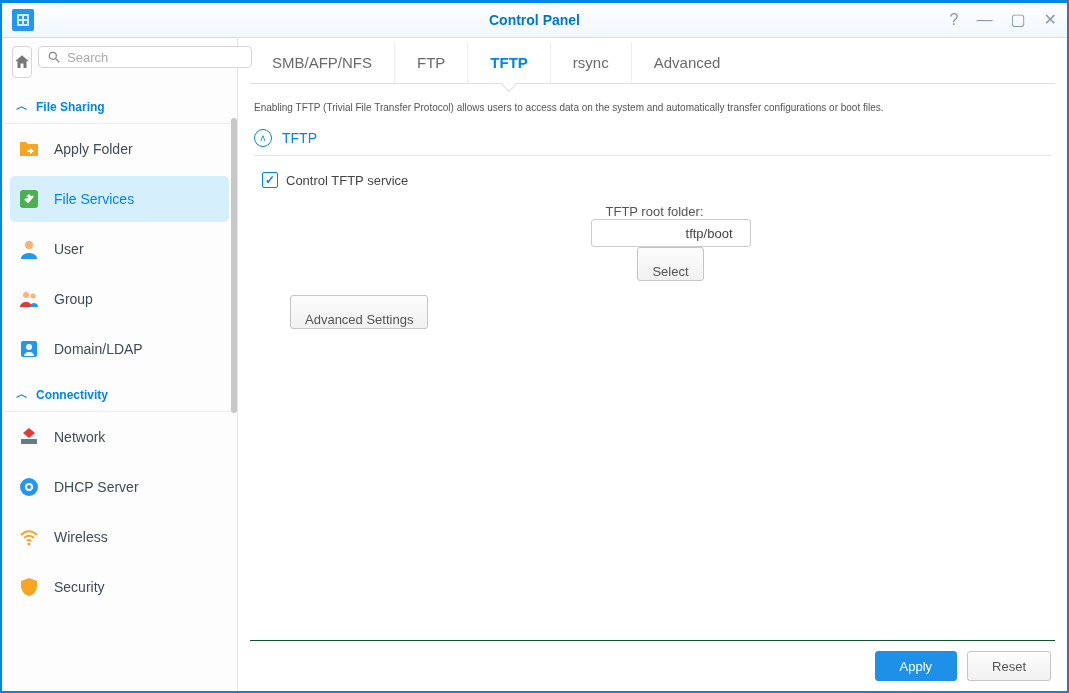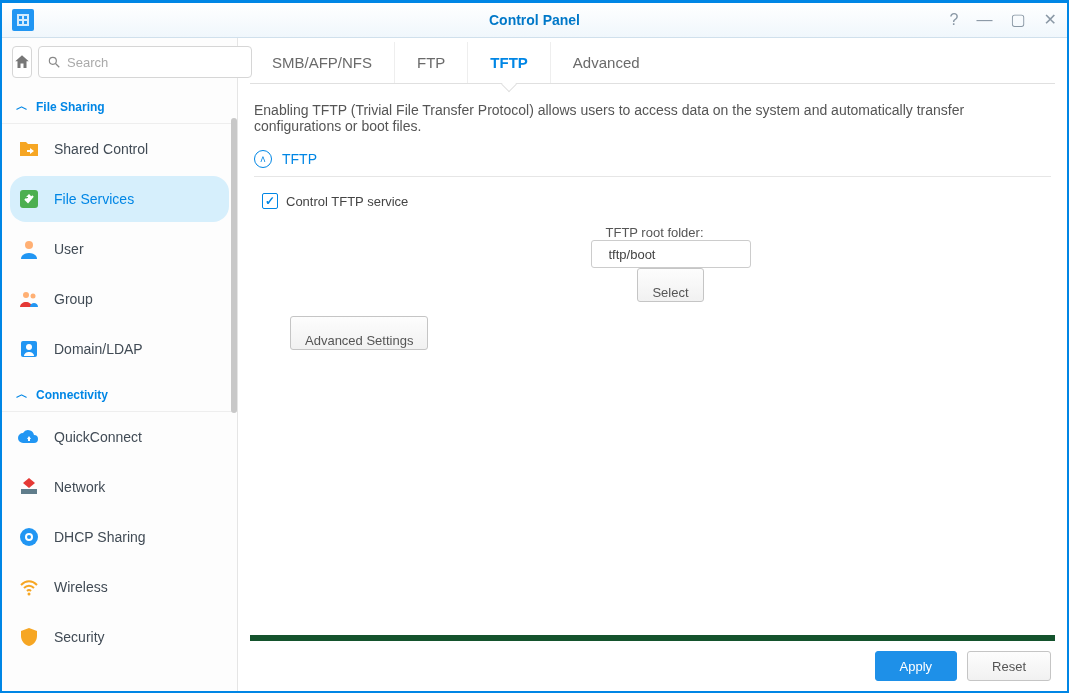--- a/index.html
+++ b/index.html
@@ -84,21 +84,21 @@
 .home-btn {
   width: 36px; height: 32px;
   border: 1px solid #d6d6d6;
   border-radius: 4px;
   background: #fff;
   display: flex; align-items: center; justify-content: center;
   cursor: pointer;
 }
 .search-box {
   flex: 1;
-  height: 32px;
+  height: 22px;
   border: 1px solid #d6d6d6;
   border-radius: 4px;
   display: flex;
   align-items: center;
   padding: 8px 8px;
   background: #fff;
   gap: 6px;
 }
 .search-box input {
   border: none;
@@ -133,21 +133,21 @@
   cursor: pointer;
   color: #414B55;
   font-size: 14px;
 }
 .nav-item .ic {
   width: 26px; height: 26px;
   display: flex; align-items: center; justify-content: center;
 }
 .nav-item.active {
   background: #D6EFFC;
-  border-radius: 16px;
+  border-radius: 5px;
   margin: 2px 8px;
   padding: 10px 6px;
   color: #0086E5;
 }
 .nav-item.active .label { color: #0086E5; }
 
 .main {
   flex: 1;
   display: flex;
   flex-direction: column;
@@ -184,21 +184,21 @@
   border-bottom: 1px solid #e0e0e0;
 }
 
 .content {
   flex: 1;
   padding: 18px 4px 4px 4px;
   overflow: auto;
 }
 .desc {
   color: #555;
-  font-size: 14px;
+  font-size: 10px;
   margin-bottom: 16px;
 }
 
 .collapsible {
   display: flex;
   align-items: center;
   gap: 10px;
   color: #0086E5;
   border-bottom: 1px solid #e6e6e6;
   padding-bottom: 8px;
@@ -240,40 +240,41 @@
 }
 .field-row .lbl { width: 130px; color: #555; }
 .text-input {
   width: 160px;
   height: 28px;
   border: 1px solid #ccc;
   border-radius: 3px;
   padding: 0 17px;
   font-size: 13px;
   color: #444;
+  text-align: right;
 }
 .btn {
   height: 28px;
   padding: 16px 14px;
   border: 1px solid #c5c5c5;
   border-radius: 3px;
   background: linear-gradient(#fdfdfd,#f1f1f1);
   color: #555;
   cursor: pointer;
   font-size: 13px;
 }
 .btn.primary {
   background: #1E90E8;
   border-color: #1E90E8;
   color: #fff;
 }
 .adv-row { margin-top: 14px; padding-left: 28px; }
 
 .footer {
-  border-top: 6px solid #14532d;
+  border-top: 1px solid #14532d;
   padding: 10px 4px;
   display: flex;
   justify-content: flex-end;
   gap: 10px;
 }
 .footer .btn { height: 30px; padding: 0 24px; }
 
 svg { display: block; }
 </style>
 </head>
@@ -320,21 +321,21 @@
       <span>File Sharing</span>
     </div>
 
     <div class="nav-item">
       <span class="ic">
           <svg width="24" height="24" viewBox="0 0 24 24">
             <path fill="#F6A623" d="M3 5h6l2 2h10v12H3z"></path>
             <path fill="#fff" d="M13 11l4 3-4 3v-2h-3v-2h3z"></path>
           </svg>
         </span>
-      <span class="label">Shared Control</span>
+      <span class="label">Apply Folder</span>
     </div>
 
     <div class="nav-item active">
       <span class="ic">
           <svg width="24" height="24" viewBox="0 0 24 24">
             <rect x="3" y="3" width="18" height="18" rx="3" fill="#4CAF50"></rect>
             <path fill="#fff" d="M8 12l3 3 5-6" stroke="#fff" stroke-width="2"></path>
             <path fill="#fff" d="M12 7l3 3h-2v4h-2v-4H9z"></path>
           </svg>
         </span>
@@ -372,50 +373,41 @@
           </svg>
         </span>
       <span class="label">Domain/LDAP</span>
     </div>
 
     <div class="section-header">
       <span class="chev">︿</span>
       <span>Connectivity</span>
     </div>
 
-    <div class="nav-item">
-      <span class="ic">
-          <svg width="24" height="24" viewBox="0 0 24 24">
-            <path fill="#2196F3" d="M6 18a5 5 0 010-10 6 6 0 0111 2 4 4 0 010 8z"></path>
-            <path fill="#fff" d="M10 14l2-3 2 3h-1v2h-2v-2z"></path>
-          </svg>
-        </span>
-      <span class="label">QuickConnect</span>
-    </div>
 
 
     <div class="nav-item">
       <span class="ic">
           <svg width="24" height="24" viewBox="0 0 24 24">
             <path fill="#E53935" d="M12 3l6 5-6 5-6-5z"></path>
             <rect x="4" y="14" width="16" height="5" fill="#607D8B"></rect>
           </svg>
         </span>
       <span class="label">Network</span>
     </div>
 
     <div class="nav-item">
       <span class="ic">
           <svg width="24" height="24" viewBox="0 0 24 24">
             <circle cx="12" cy="12" r="9" fill="#2196F3"></circle>
             <circle cx="12" cy="12" r="4" fill="#fff"></circle>
             <circle cx="12" cy="12" r="2" fill="#2196F3"></circle>
           </svg>
         </span>
-      <span class="label">DHCP Sharing</span>
+      <span class="label">DHCP Server</span>
     </div>
 
     <div class="nav-item">
       <span class="ic">
           <svg width="24" height="24" viewBox="0 0 24 24">
             <path fill="none" stroke="#F6A623" stroke-width="2" d="M4 10c5-5 11-5 16 0M7 13c3-3 7-3 10 0M10 16c1.2-1.2 2.8-1.2 4 0"></path>
             <circle cx="12" cy="19" r="1.5" fill="#F6A623"></circle>
           </svg>
         </span>
       <span class="label">Wireless</span>
@@ -431,20 +423,21 @@
     </div>
 
     <div class="scroll-thumb"></div>
   </div>
 
   <div class="main">
     <div class="tabs">
       <div class="tab">SMB/AFP/NFS</div>
       <div class="tab">FTP</div>
       <div class="tab active">TFTP</div>
+      <div class="tab">rsync</div>
       <div class="tab">Advanced</div>
     </div>
 
     <div class="content">
       <div class="desc">Enabling TFTP (Trivial File Transfer Protocol) allows users to access data on the system and automatically transfer configurations or boot files.</div>
 
       <div class="collapsible">
         <span class="chev">˄</span>
         <span>TFTP</span>
       </div>

